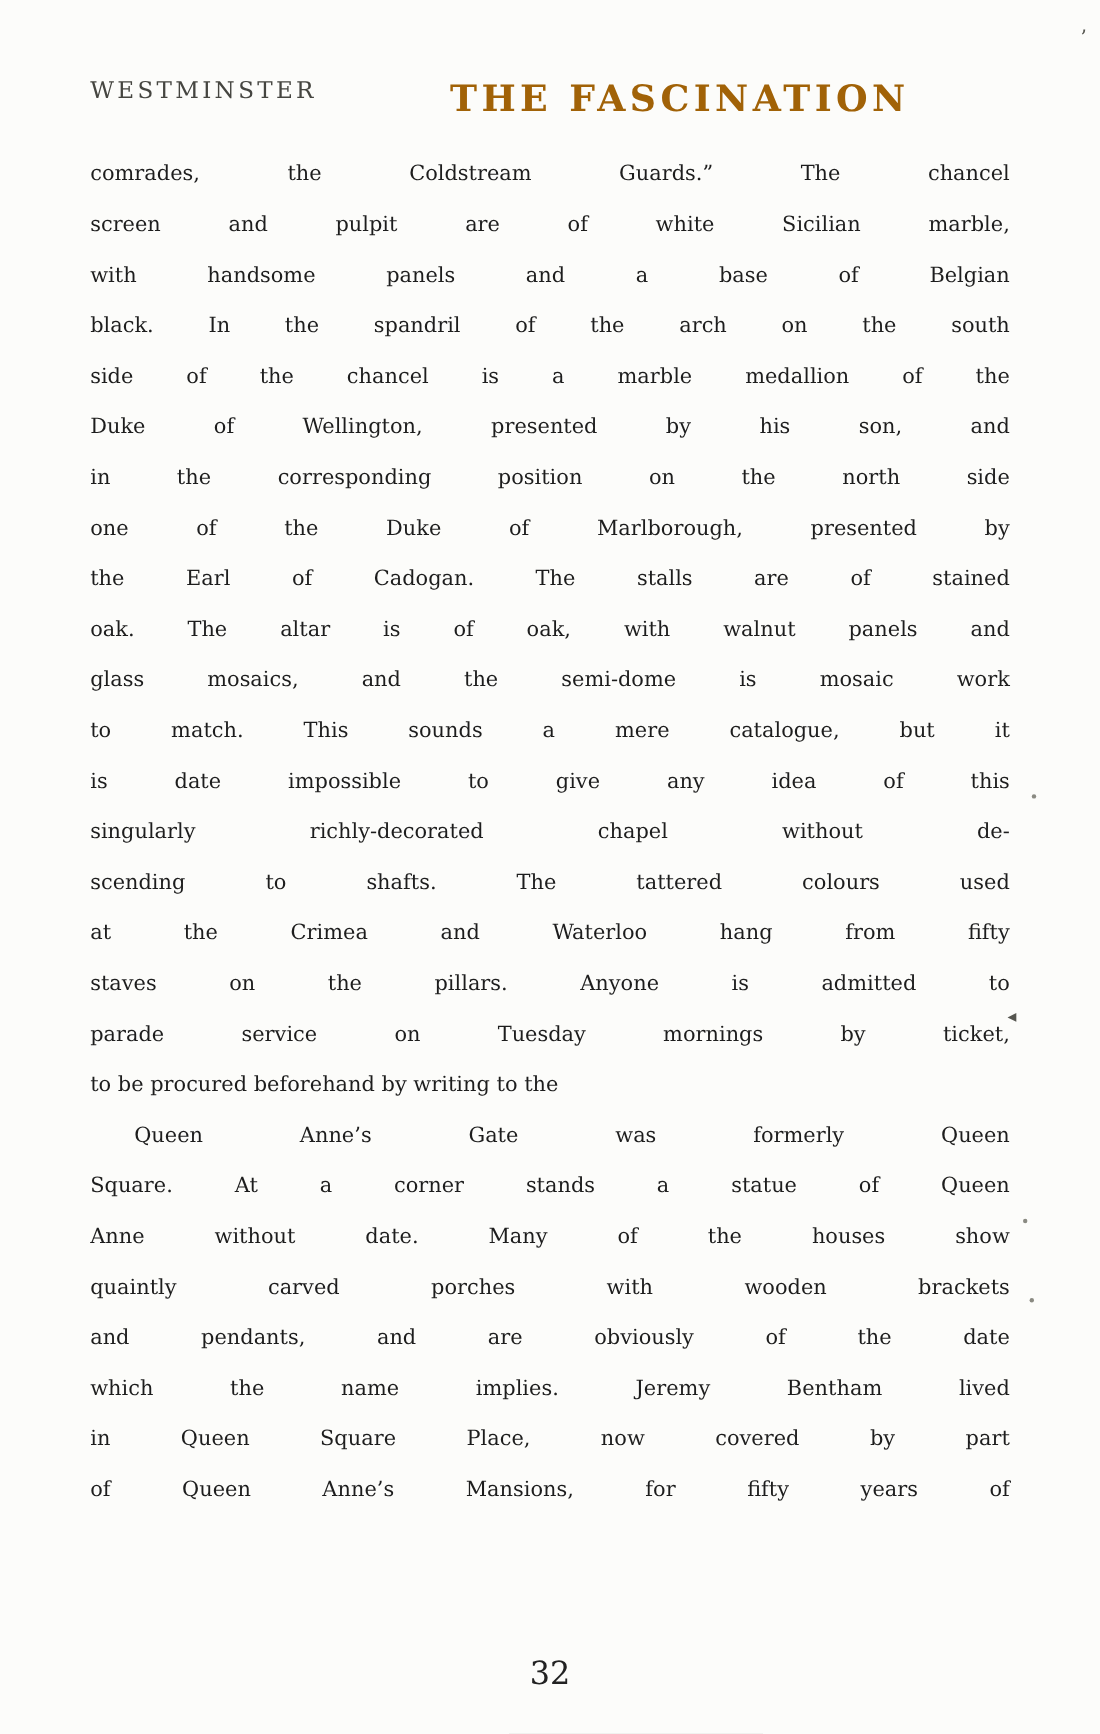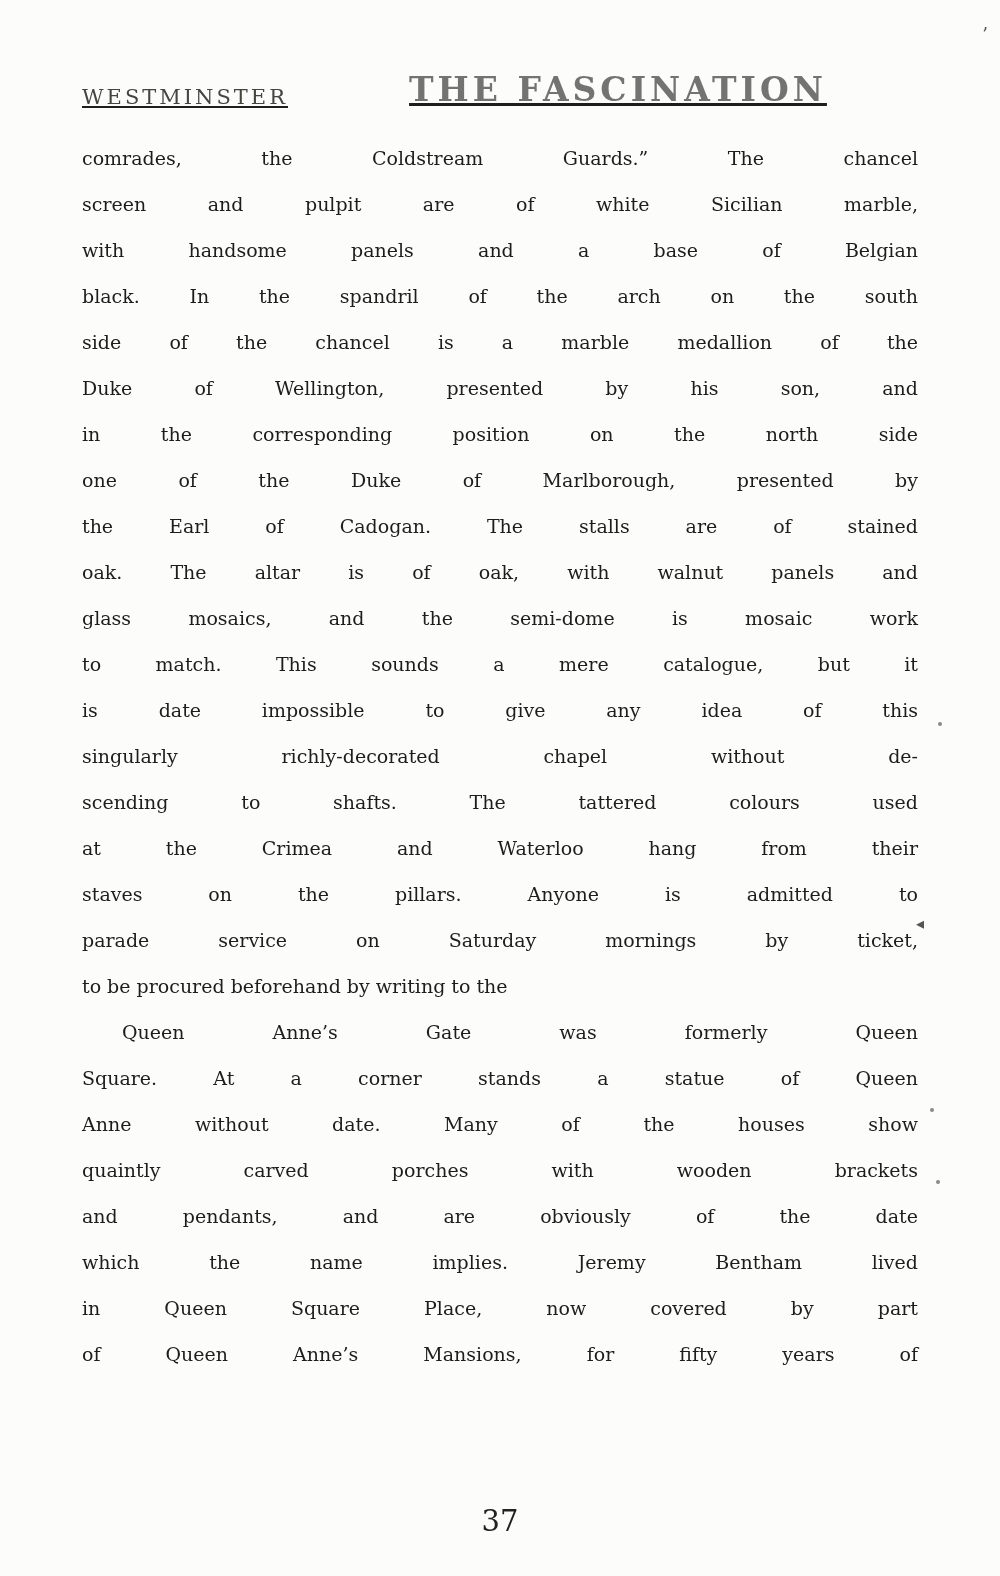--- a/index.html
+++ b/index.html
@@ -14,37 +14,36 @@
     margin: 0 auto;
     background: #fcfcfa;
     box-sizing: border-box;
     padding: 70px 82px 0 82px;
     font-family: "DejaVu Serif", "Liberation Serif", serif;
     color: #1e1e1e;
     overflow: hidden;
   }
   .running-head {
     display: flex;
-    align-items: flex-end;
+    align-items: flex-start;
     margin-bottom: 26px;
-    text-decoration: underline;
   }
   .running-head .head-left {
     font-size: 21px;
     letter-spacing: 3px;
     color: #454540;
     flex: 0 0 auto;
   }
   .running-head .head-title {
     flex: 1 1 auto;
     text-align: center;
     font-size: 33px;
     font-weight: bold;
     letter-spacing: 4px;
-    color: #737373;
+    color: #a16207;
     padding-left: 30px;
   }
   .body-text {
     margin-top: 14px;
   }
   .paragraph { margin: 0; }
   .line {
     font-size: 19px;
     line-height: 46px;
     text-align: justify;
@@ -109,38 +108,38 @@
         <div class="line">Duke of Wellington, presented by his son, and</div>
         <div class="line">in the corresponding position on the north side</div>
         <div class="line">one of the Duke of Marlborough, presented by</div>
         <div class="line">the Earl of Cadogan. The stalls are of stained</div>
         <div class="line">oak. The altar is of oak, with walnut panels and</div>
         <div class="line">glass mosaics, and the semi-dome is mosaic work</div>
         <div class="line">to match. This sounds a mere catalogue, but it</div>
         <div class="line">is date impossible to give any idea of this</div>
         <div class="line">singularly richly-decorated chapel without de-</div>
         <div class="line">scending to shafts. The tattered colours used</div>
-        <div class="line">at the Crimea and Waterloo hang from their</div>
+        <div class="line">at the Crimea and Waterloo hang from fifty</div>
         <div class="line">staves on the pillars. Anyone is admitted to</div>
-        <div class="line">parade service on Saturday mornings by ticket,</div>
+        <div class="line">parade service on Tuesday mornings by ticket,</div>
         <div class="line">to be procured beforehand by writing to the</div>
       </div>
     <div class="paragraph para-2">
         <div class="line">Queen Anne’s Gate was formerly Queen</div>
         <div class="line">Square. At a corner stands a statue of Queen</div>
         <div class="line">Anne without date. Many of the houses show</div>
         <div class="line">quaintly carved porches with wooden brackets</div>
         <div class="line">and pendants, and are obviously of the date</div>
         <div class="line">which the name implies. Jeremy Bentham lived</div>
         <div class="line">in Queen Square Place, now covered by part</div>
         <div class="line">of Queen Anne’s Mansions, for fifty years of</div>
       </div>
   </div>
 
-  <div class="page-number">37</div>
+  <div class="page-number">32</div>
 
   <span class="speck mark-top-right">’</span>
   <span class="speck mark-margin">◂</span>
   <span class="speck dot dot-a"></span>
   <span class="speck dot dot-b"></span>
   <span class="speck dot dot-c"></span>
 
 </div>
 
 </body></html>

